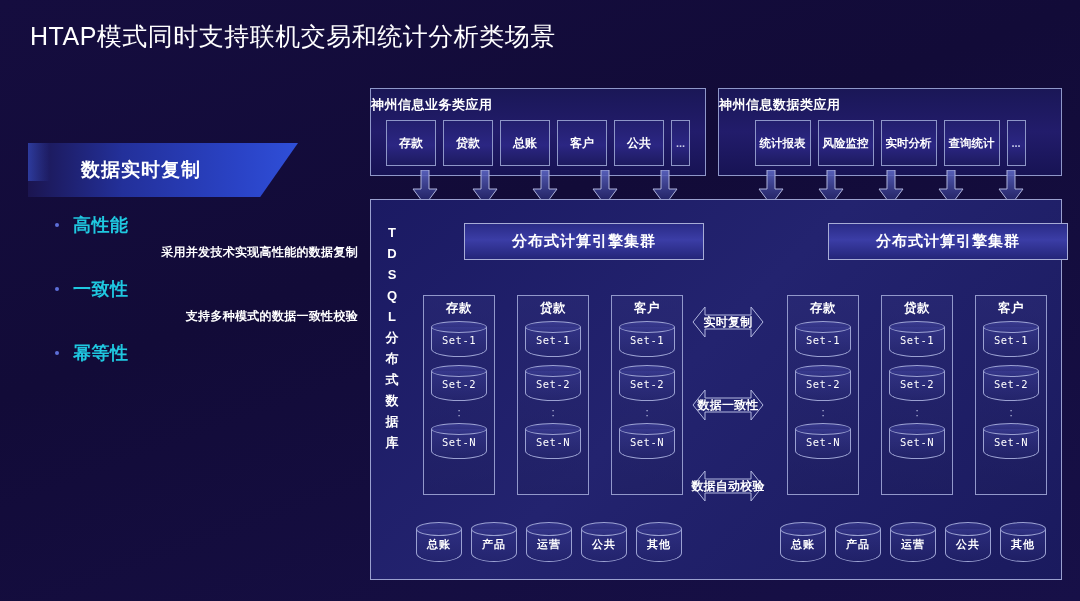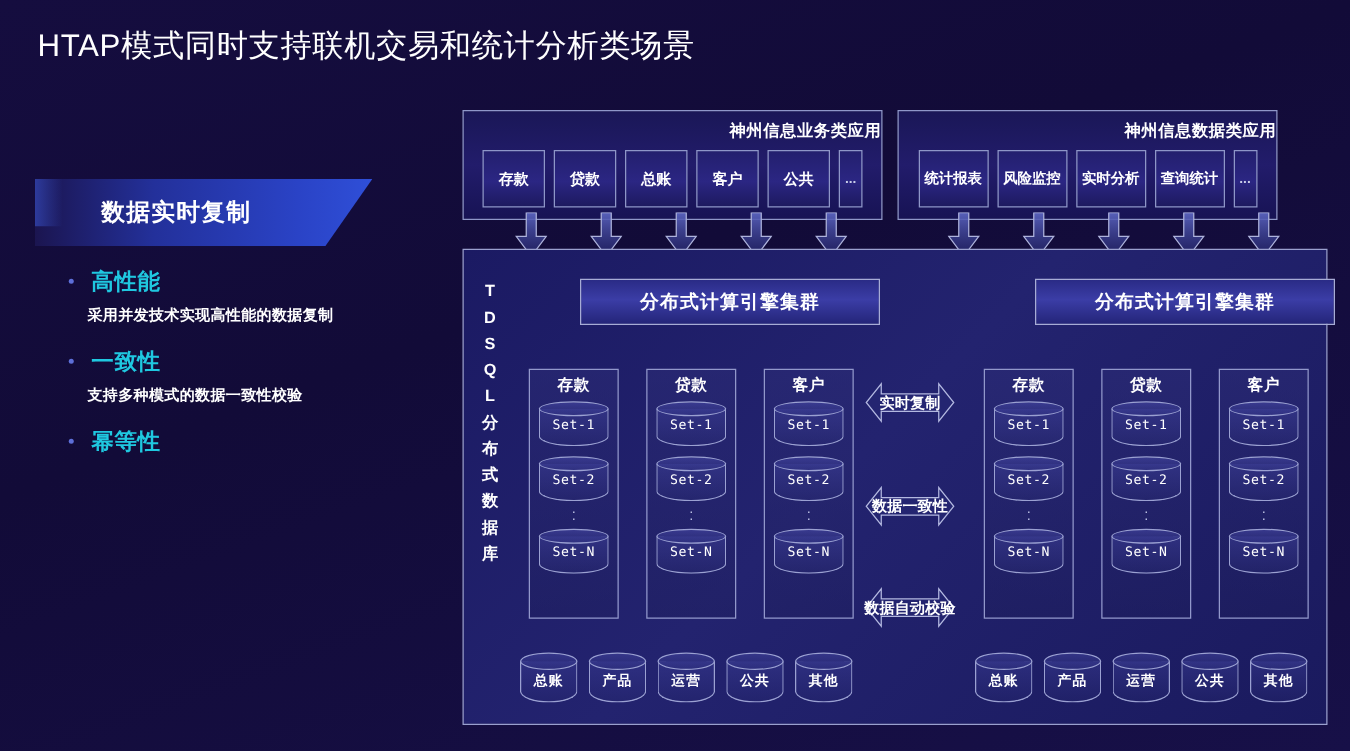--- a/index.html
+++ b/index.html
@@ -52,38 +52,39 @@
     width: 4px; height: 4px; border-radius: 50%;
     background: #5d6fd8; margin-left: 27px; margin-right: 14px;
     flex: none;
   }
   .feat-title {
     font-size: 18px; font-weight: bold;
     color: #1fc8e0;
     letter-spacing: .5px;
   }
   .feat-desc {
-    margin-left: 42px; margin-top: 7px;
+    margin-left: 53px; margin-top: 7px;
     font-size: 12px; font-weight: bold; color: #ffffff;
     letter-spacing: .3px;
+    text-align: right;
   }
 
   
   #diagram { position: absolute; left: 370px; top: 88px; width: 692px; height: 492px; }
 
   .app-group {
     position: absolute; top: 0; height: 88px;
     border: 1px solid #8f97c9;
     background: linear-gradient(180deg, #1a1757 0%, #221c6b 50%, #171354 100%);
   }
   #app-group-biz   { left: 0px;   width: 336px; }
-  #app-group-data  { left: 348px; width: 304px; }
+  #app-group-data  { left: 348px; width: 344px; }
 
   .app-group-title {
-    text-align: right; font-size: 13px; font-weight: bold;
+    text-align: left; font-size: 13px; font-weight: bold;
     color: #ffffff; padding-top: 7px; letter-spacing: .5px;
   }
   .app-chips {
     display: flex; justify-content: center; gap: 7px;
     padding: 6px 9px 0 9px;
   }
   .app-chip {
     border: 1px solid #8e96c8;
     background: linear-gradient(180deg, #231f6e 0%, #2b2683 55%, #1d1a5f 100%);
     min-width: 50px; height: 46px;

